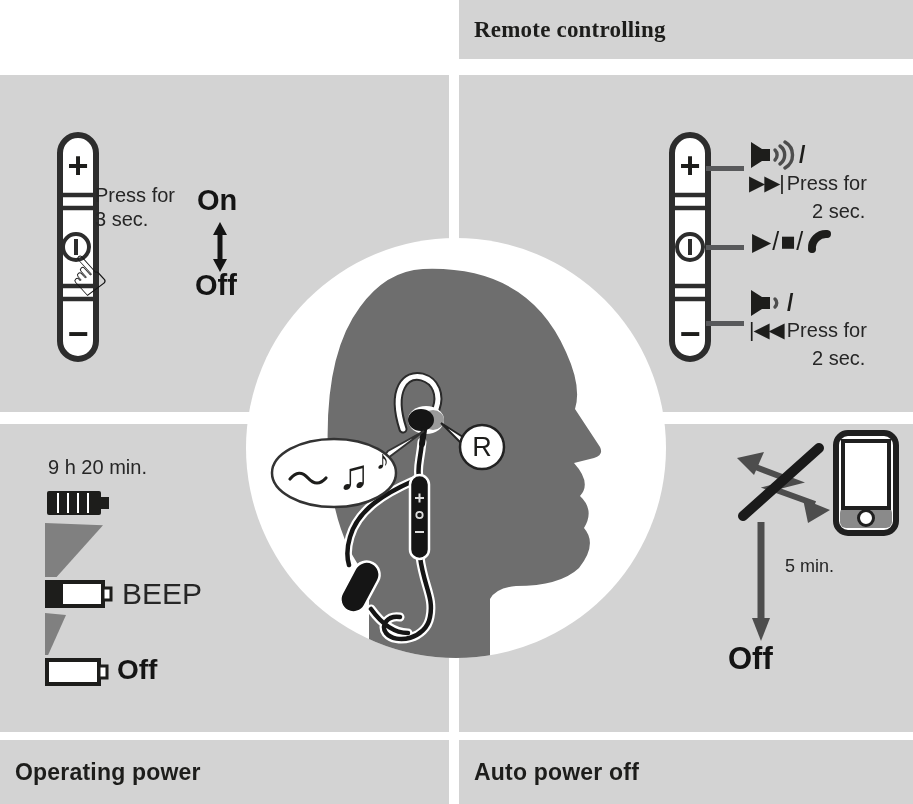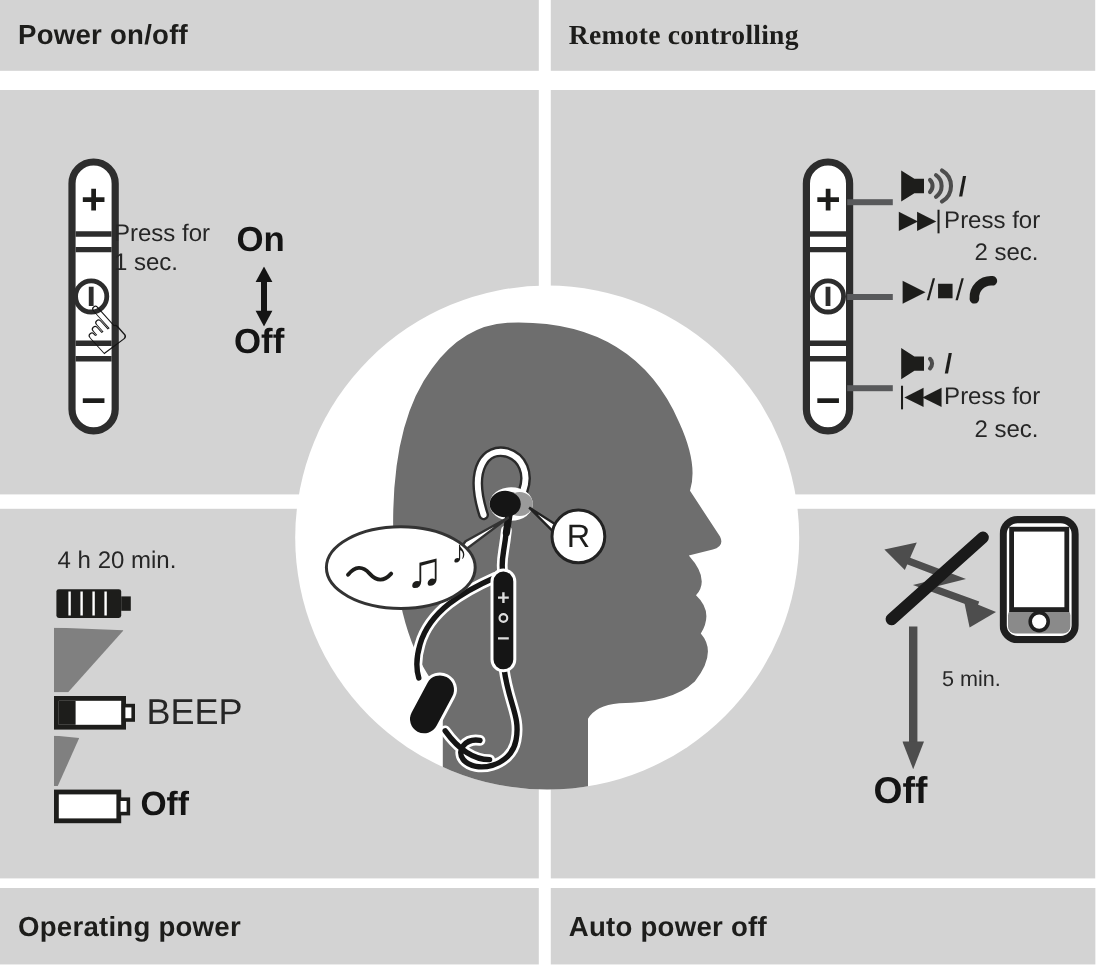--- a/index.html
+++ b/index.html
@@ -21,23 +21,20 @@
   .glyphs{font-size:21px;letter-spacing:-1px;}
   .slash{font-size:23px;font-weight:bold;}
   .playrow{font-size:25px;letter-spacing:1px;}
   .circlebg{position:absolute;left:238px;top:237px;width:436px;height:436px;}
 </style>
 </head>
 <body>
 
 <div class="stage">
 
-  <div class="hdr" style="left:0;top:0;width:449px;height:59px;">
-    <span>Power on/off</span>
-  </div>
   <div class="hdr" style="left:459px;top:0;width:454px;height:59px;font-family:Liberation Serif, serif;">
     <span>Remote controlling</span>
   </div>
   <div class="hdr" style="left:0;top:740px;width:449px;height:64px;">
     <span>Operating power</span>
   </div>
   <div class="hdr" style="left:459px;top:740px;width:472px;height:64px;">
     <span>Auto power off</span>
   </div>
 
@@ -56,21 +53,21 @@
       <line x1="20" y1="108" x2="20" y2="124" stroke="#2d2d2d" stroke-width="4"></line>
     </g>
     <line x1="7" y1="155" x2="37" y2="155" stroke="#2d2d2d" stroke-width="4.5"></line>
     <line x1="7" y1="168" x2="37" y2="168" stroke="#2d2d2d" stroke-width="4.5"></line>
     <text x="22" y="215" font-size="36" font-weight="bold" text-anchor="middle" fill="#1d1d1b">−</text>
   </svg>
   <span class="hand" style="left:70px;top:246px;">☝</span>
 
   <div class="txt" style="left:95px;top:183px;">
     <div>Press for</div>
-    <div>1 sec.</div>
+    <div>3 sec.</div>
   </div>
   <div class="big" style="left:197px;top:184px;text-align:center;">On</div>
   <svg class="abs" style="left:212px;top:222px;" width="16" height="50" viewBox="0 0 16 50">
     <line x1="8" y1="10" x2="8" y2="40" stroke="#141414" stroke-width="5"></line>
     <polygon points="8,0 1,13 15,13" fill="#141414"></polygon>
     <polygon points="8,50 1,37 15,37" fill="#141414"></polygon>
   </svg>
   <div class="big" style="left:195px;top:269px;">Off</div>
 
   <svg class="abs" style="left:668px;top:131px;" width="44" height="232" viewBox="0 0 44 232">
@@ -118,21 +115,21 @@
       <path d="M25 11 a5.5 5.5 0 0 1 0 8" fill="none" stroke="#4d4d4d" stroke-width="3.4" stroke-linecap="round"></path>
     </svg>
     <span class="slash">/</span>
   </div>
   <div class="row" style="left:749px;top:318px;">
     <span class="glyphs">|◀◀</span>
     <span class="txt" style="position:static;">Press for</span>
   </div>
   <div class="txt" style="left:812px;top:346px;">2 sec.</div>
 
-  <div class="txt" style="left:48px;top:455px;">4 h 20 min.</div>
+  <div class="txt" style="left:48px;top:455px;">9 h 20 min.</div>
   <svg class="abs" style="left:45px;top:487px;" width="66" height="32" viewBox="0 0 66 32">
     <rect x="2" y="4" width="54" height="24" rx="2" fill="#1d1d1b"></rect>
     <line x1="13" y1="6" x2="13" y2="26" stroke="#ffffff" stroke-width="2"></line>
     <line x1="23" y1="6" x2="23" y2="26" stroke="#ffffff" stroke-width="2"></line>
     <line x1="33" y1="6" x2="33" y2="26" stroke="#ffffff" stroke-width="2"></line>
     <line x1="43" y1="6" x2="43" y2="26" stroke="#ffffff" stroke-width="2"></line>
     <rect x="56" y="10" width="8" height="12" fill="#1d1d1b"></rect>
   </svg>
   <div class="wedge1" style="left:45px;top:523px;"></div>
   <svg class="abs" style="left:45px;top:579px;" width="68" height="30" viewBox="0 0 68 30">

